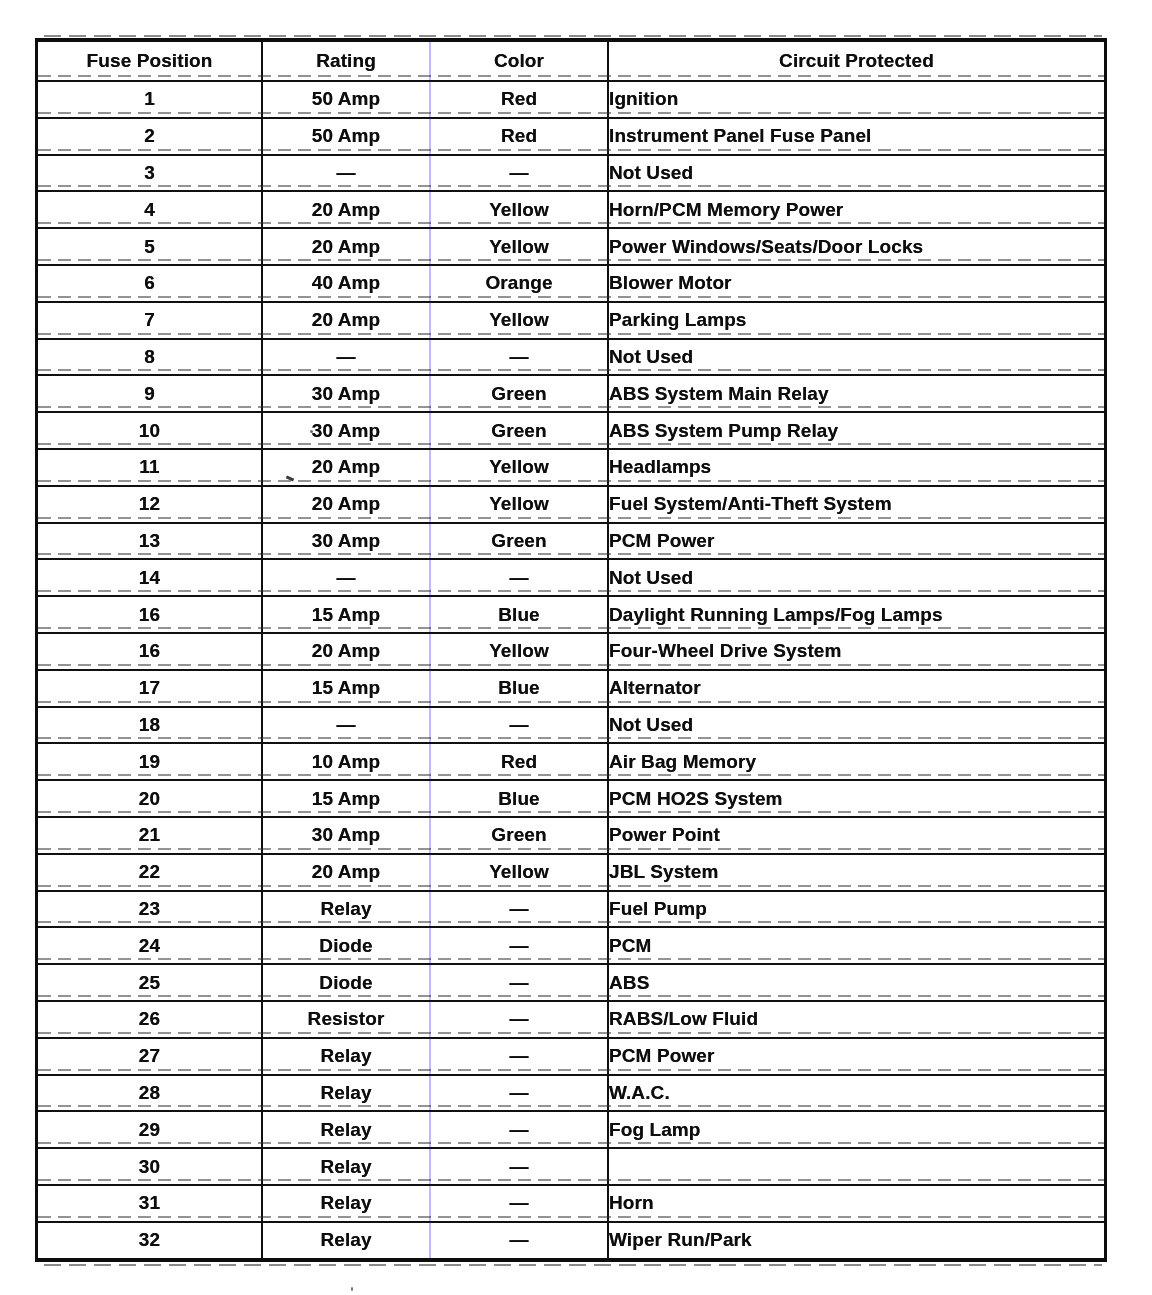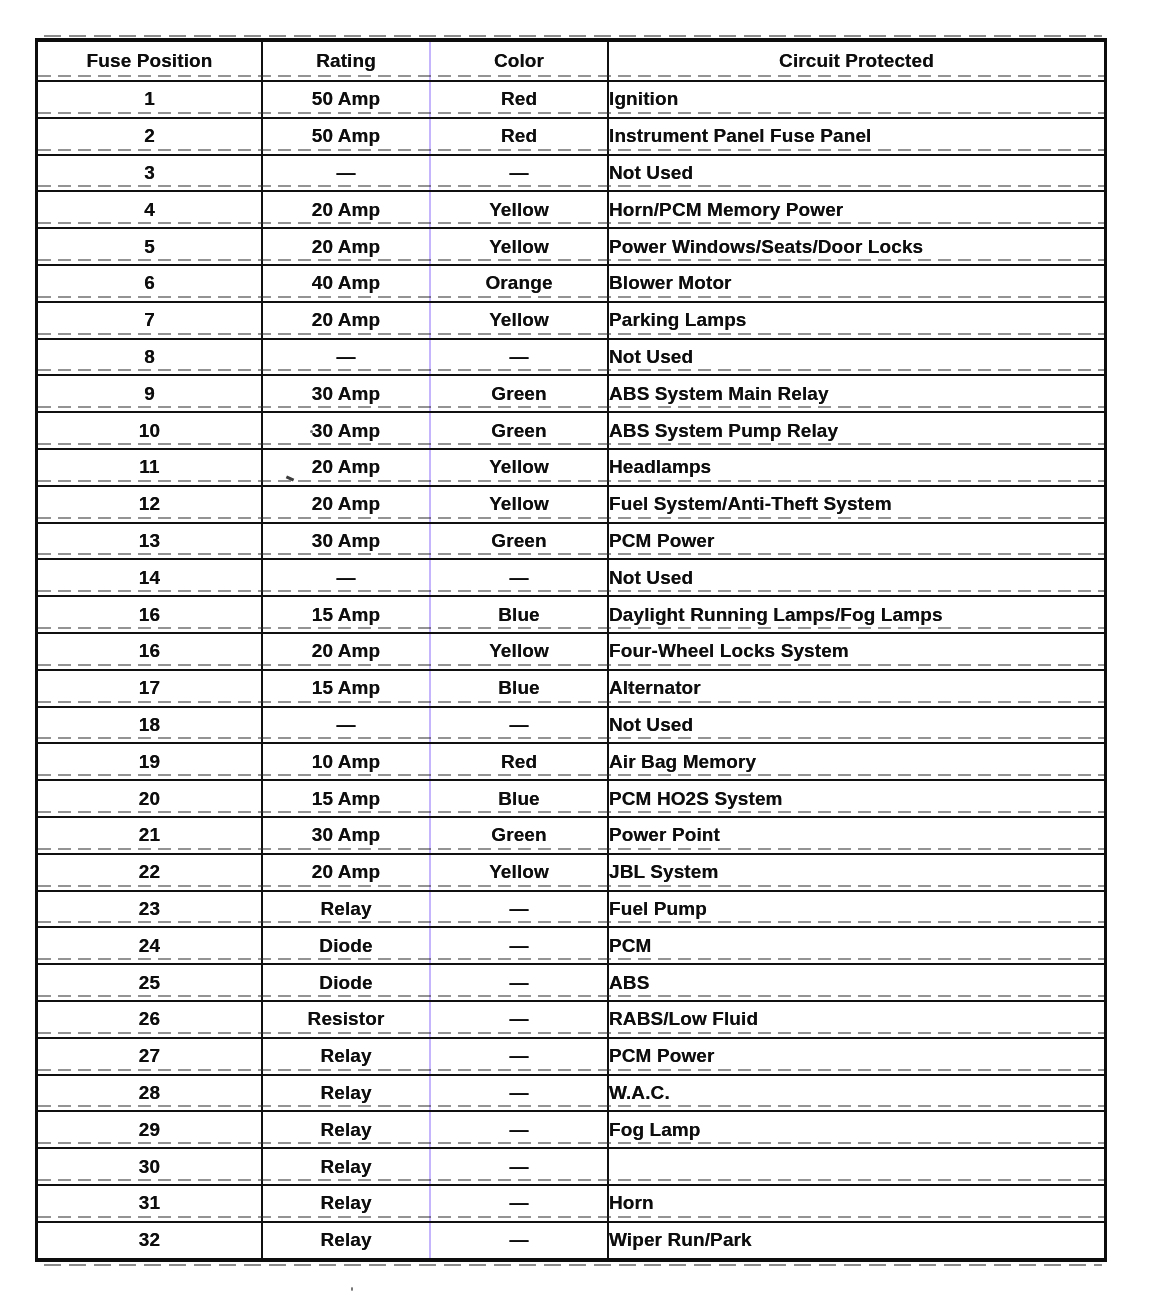--- a/index.html
+++ b/index.html
@@ -227,21 +227,21 @@
     <div class="c c2">15 Amp</div>
     <div class="c c3">Blue</div>
     <div class="c c4">Daylight Running Lamps/Fog Lamps</div>
     <span class="rowspeck"></span>
   </div>
 
   <div class="row">
     <div class="c c1">16</div>
     <div class="c c2">20 Amp</div>
     <div class="c c3">Yellow</div>
-    <div class="c c4">Four-Wheel Locks System</div>
+    <div class="c c4">Four-Wheel Drive System</div>
     <span class="rowspeck"></span>
   </div>
 
   <div class="row">
     <div class="c c1">17</div>
     <div class="c c2">15 Amp</div>
     <div class="c c3">Blue</div>
     <div class="c c4">Alternator</div>
     <span class="rowspeck"></span>
   </div>

